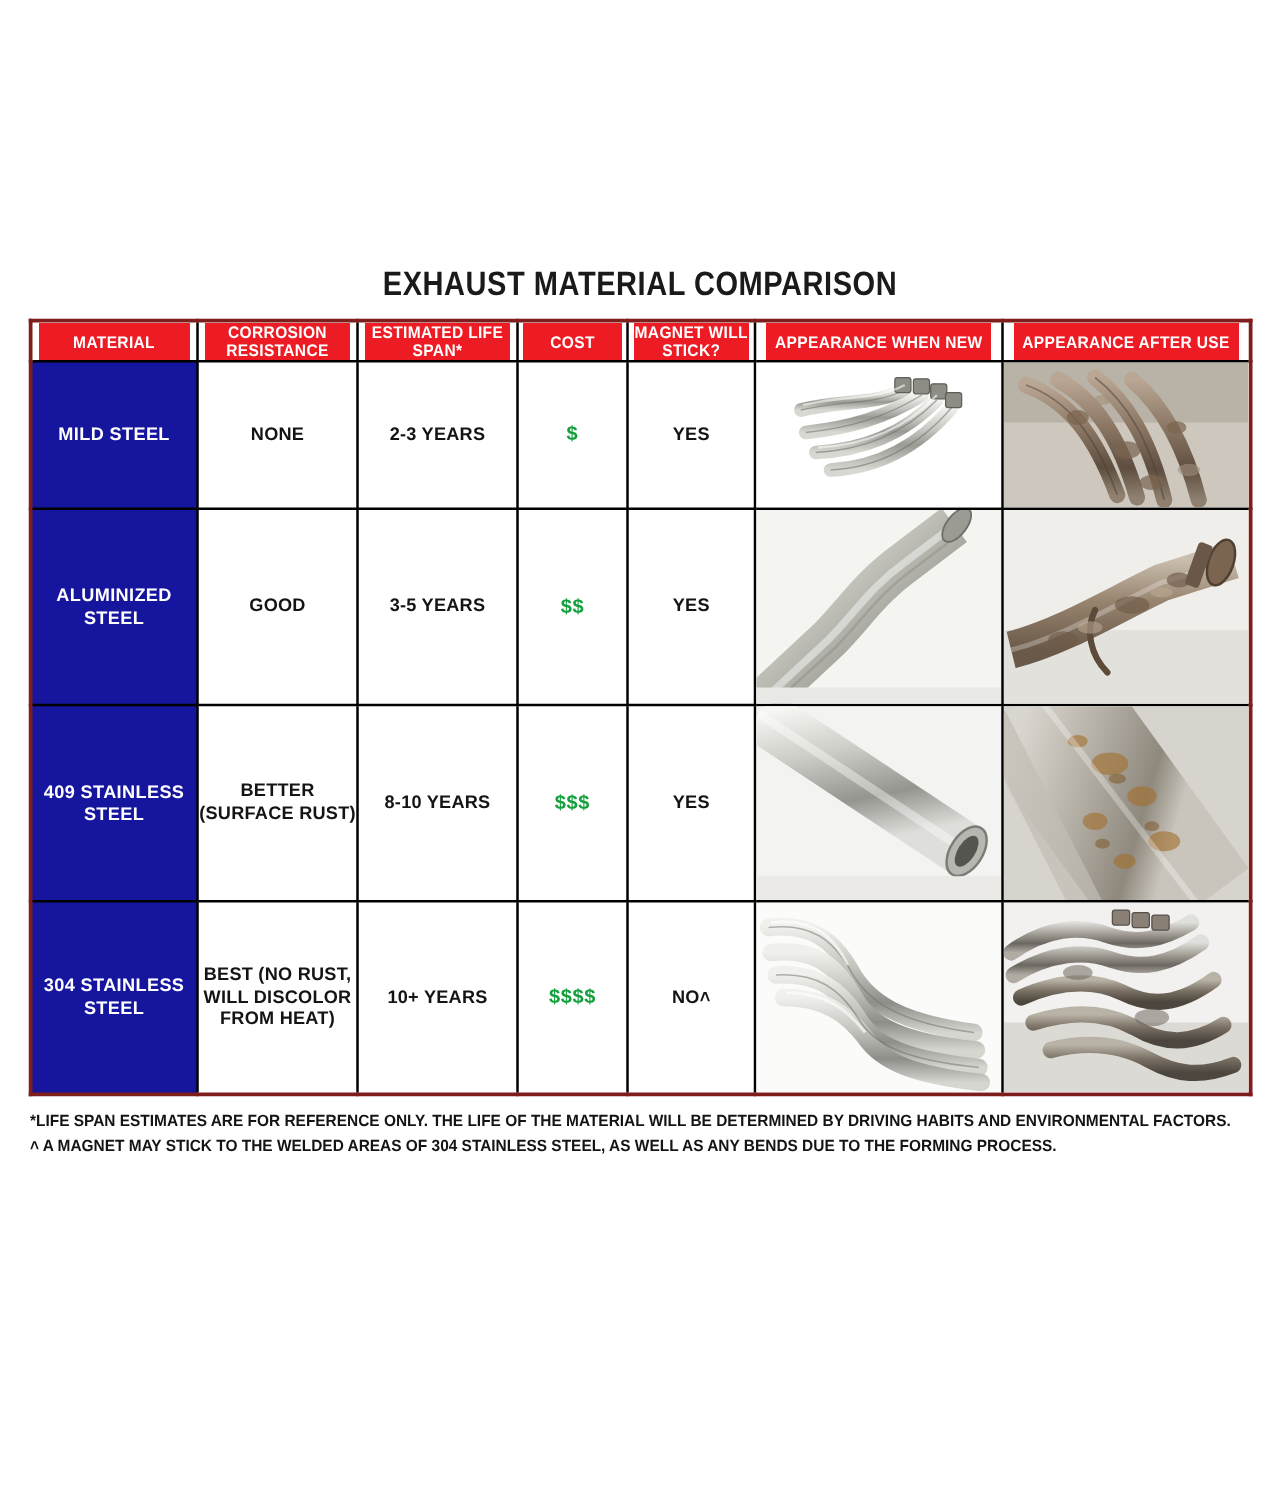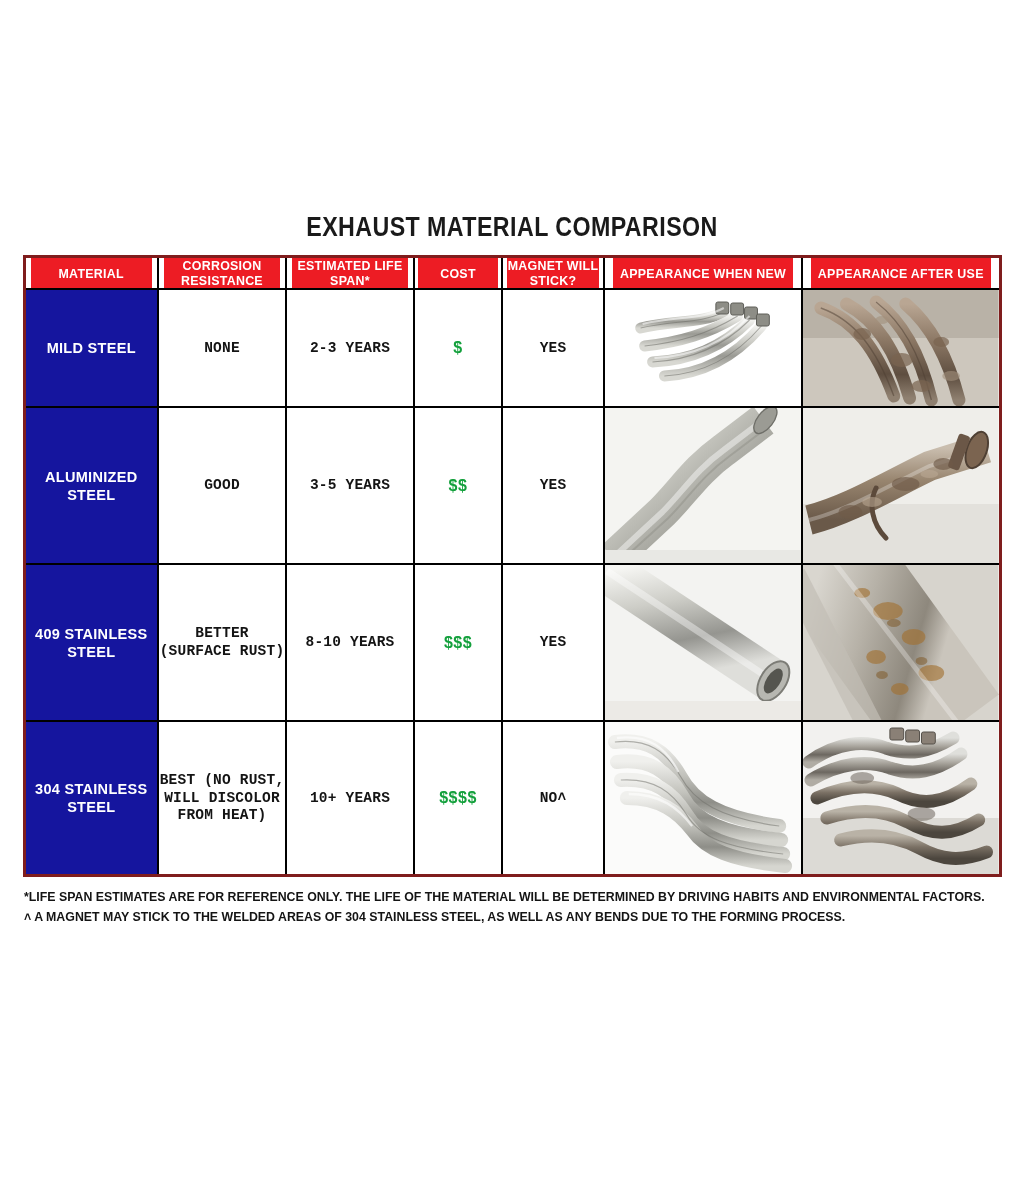--- a/index.html
+++ b/index.html
@@ -81,21 +81,21 @@
     text-transform: uppercase;
     font-family: "Liberation Sans Narrow", "Liberation Sans", sans-serif;
     letter-spacing: 0.3px;
   }
   td.text-cell {
     font-size: 14.5px;
     font-weight: 700;
     color: #141414;
     line-height: 1.2;
     text-transform: uppercase;
-    font-family: Liberation Mono, monospace;
+    font-family: Liberation Sans, sans-serif;
     letter-spacing: 0.2px;
     padding: 6px 4px;
   }
   td.cost-cell {
     font-size: 16px;
     font-weight: 700;
     color: #13a03c;
     font-family: "Liberation Sans Narrow", "Liberation Sans", sans-serif;
     letter-spacing: 0.5px;
   }

